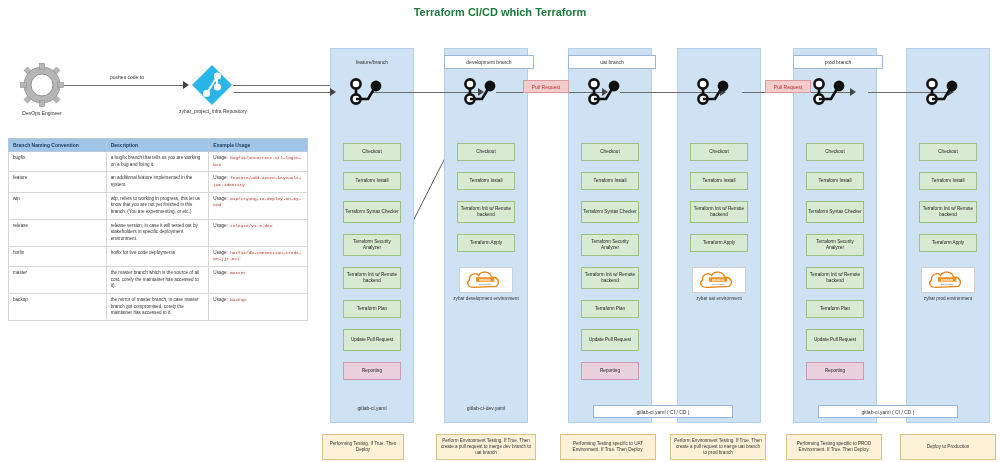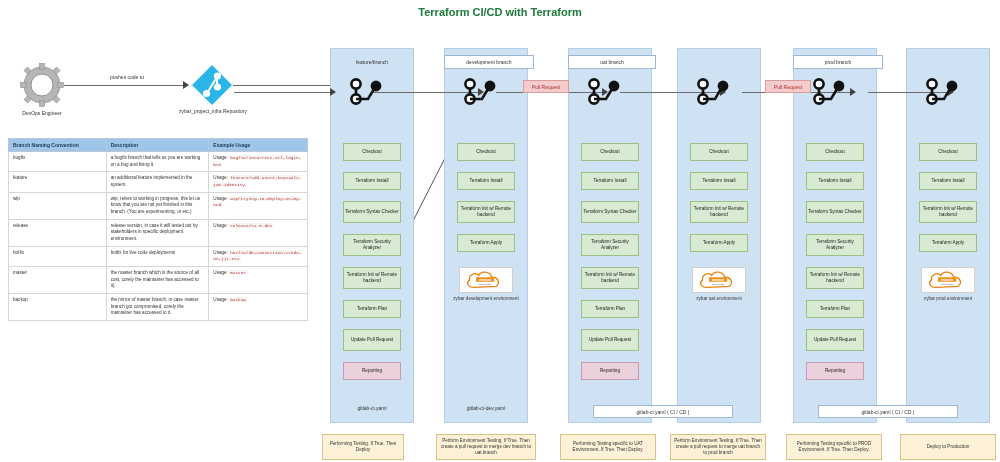--- a/index.html
+++ b/index.html
@@ -115,21 +115,21 @@
   
   #merge-arrow-svg { left:330px; top:85px; width:170px; height:280px; }
   #merge-arrow-label {
     left:384px; top:218px; font-size:4.4px; color:#333;
     transform:rotate(-66deg); transform-origin:left top; white-space:nowrap;
   }
 </style>
 </head>
 <body>
 
-<div class="abs" id="title">Terraform CI/CD with Terraform</div>
+<div class="abs" id="title">Terraform CI/CD which Terraform</div>
 
 <div class="abs" id="gear-icon">
   <svg viewBox="0 0 44 44" width="44" height="44">
     <g fill="#b6b6b6" stroke="#8f8f8f" stroke-width="0.8">
       <circle cx="22" cy="22" r="18"></circle>
     </g>
     <circle cx="22" cy="22" r="11" fill="#ffffff" stroke="#8f8f8f" stroke-width="1"></circle>
     <g fill="#b6b6b6" stroke="#8f8f8f" stroke-width="0.6">
       <rect x="19.5" y="0.5" width="5" height="6"></rect>
       <rect x="19.5" y="37.5" width="5" height="6"></rect>

